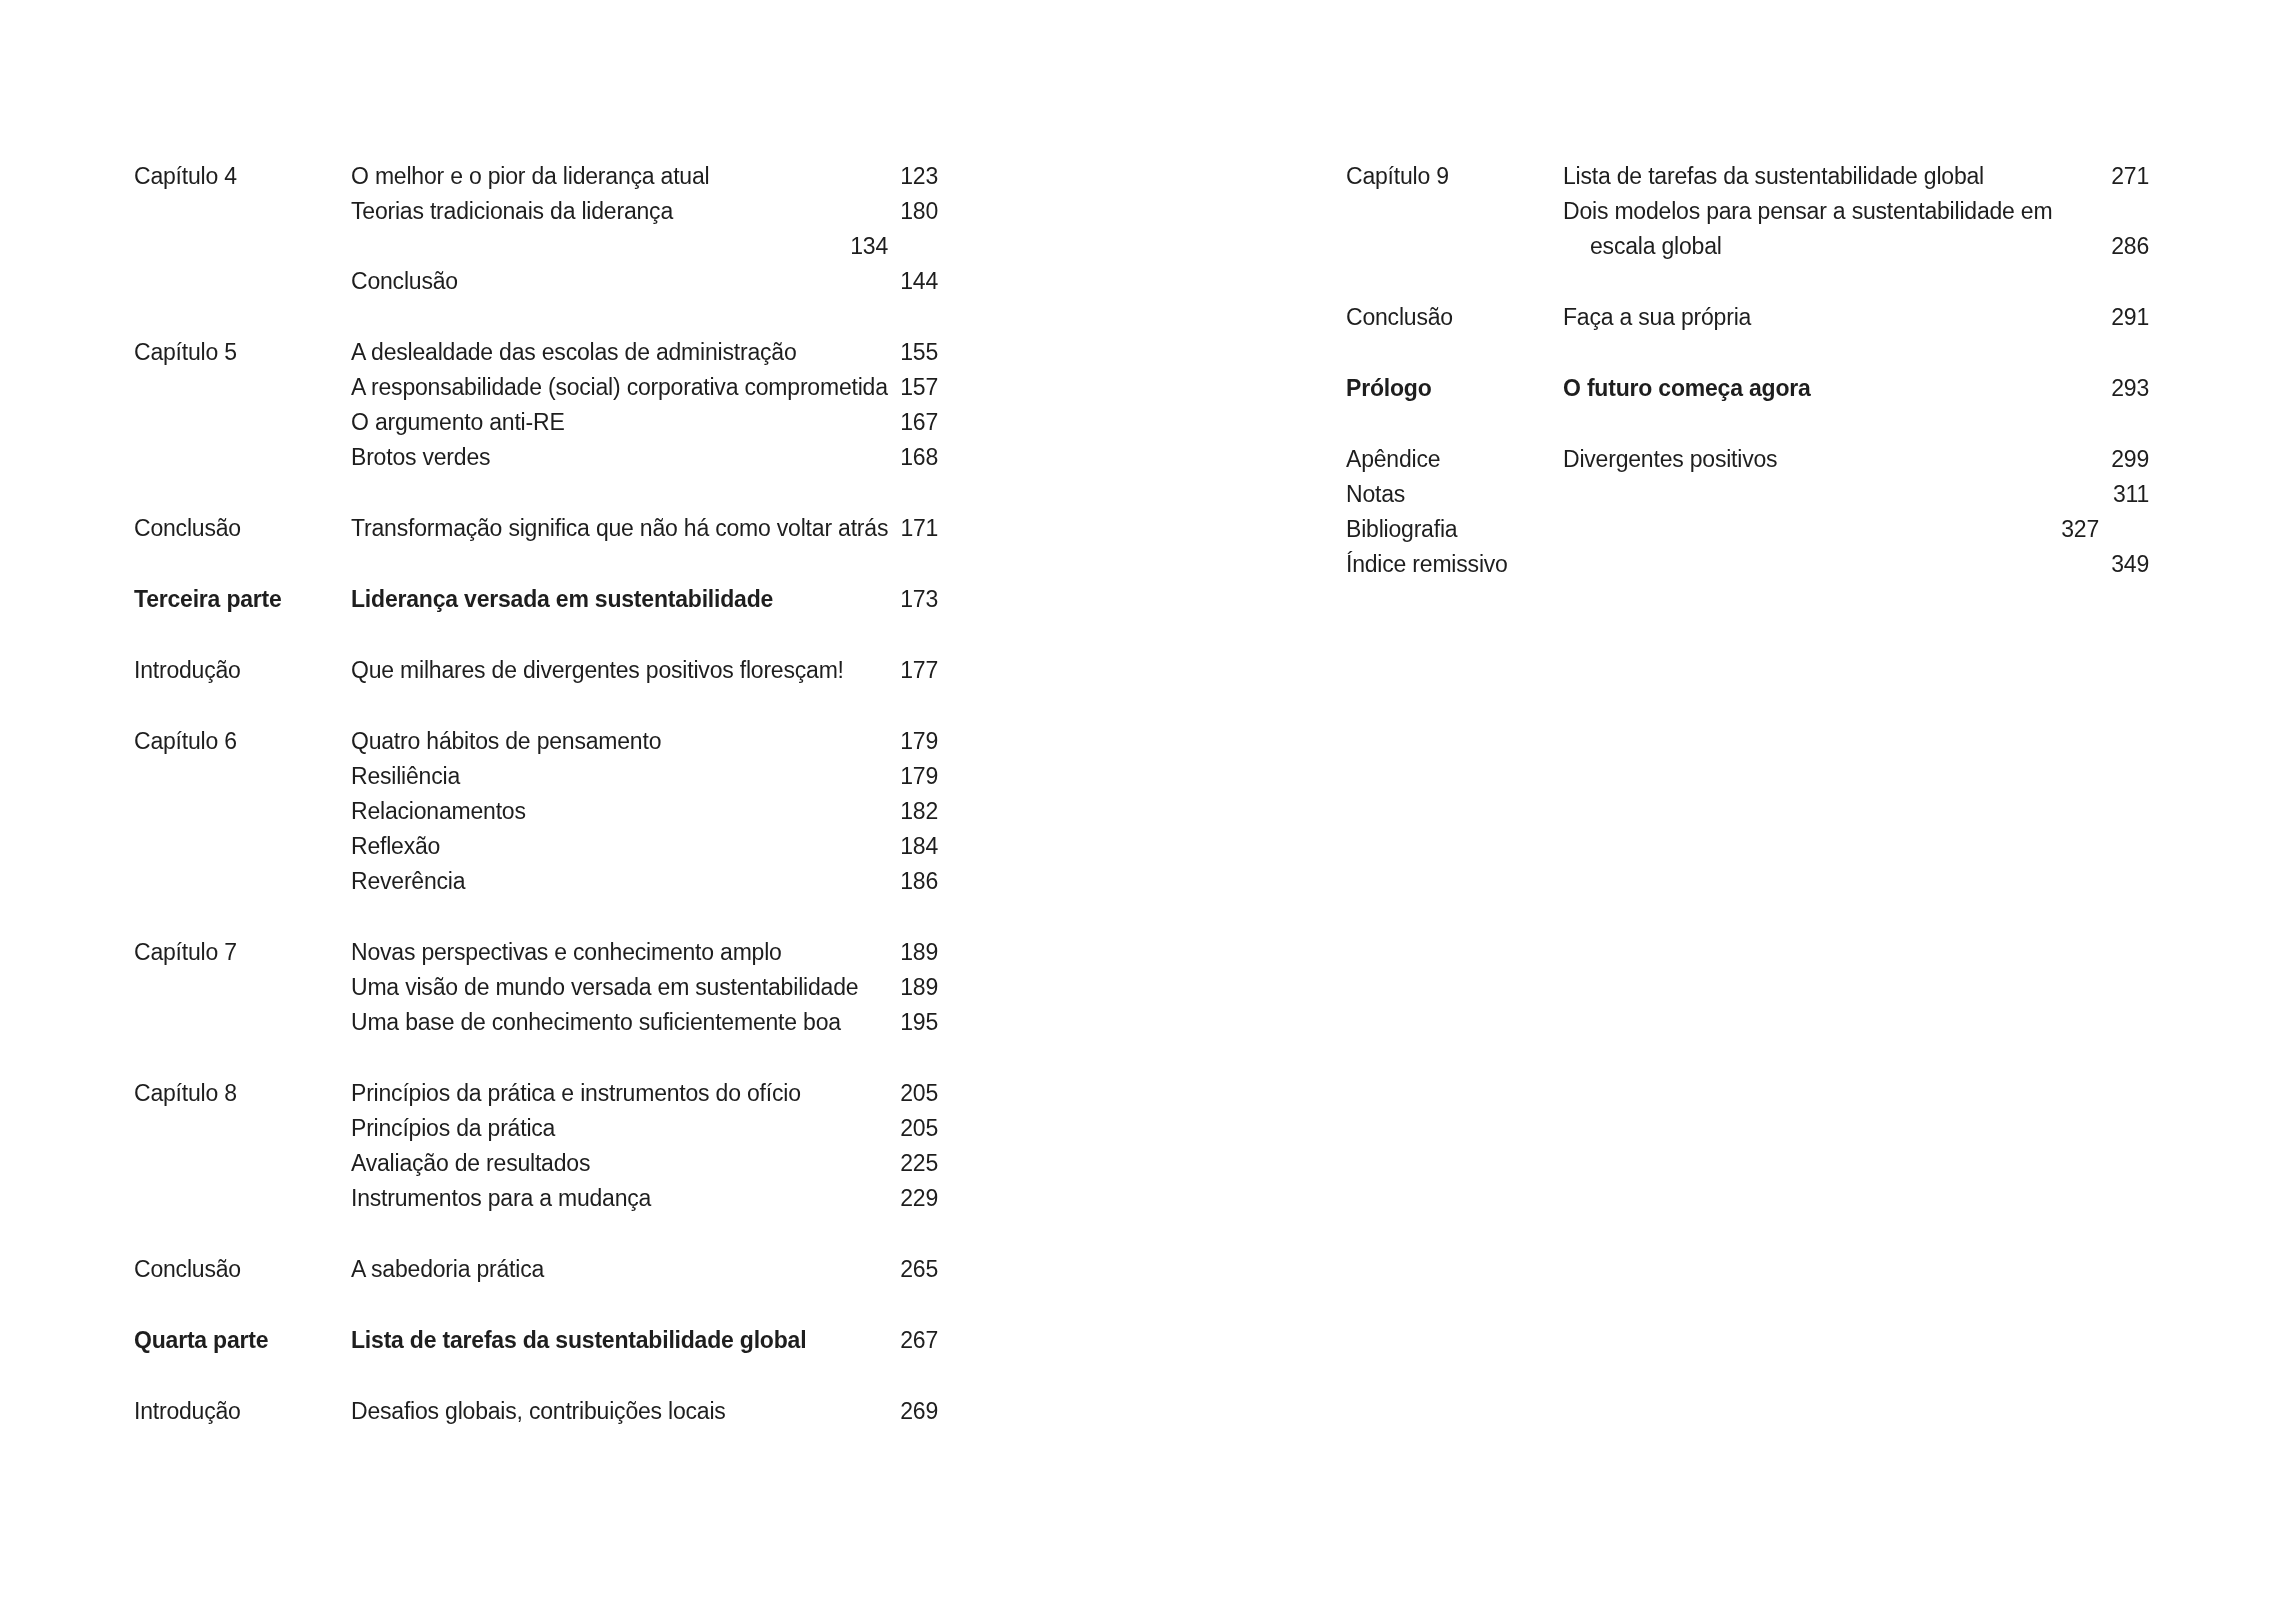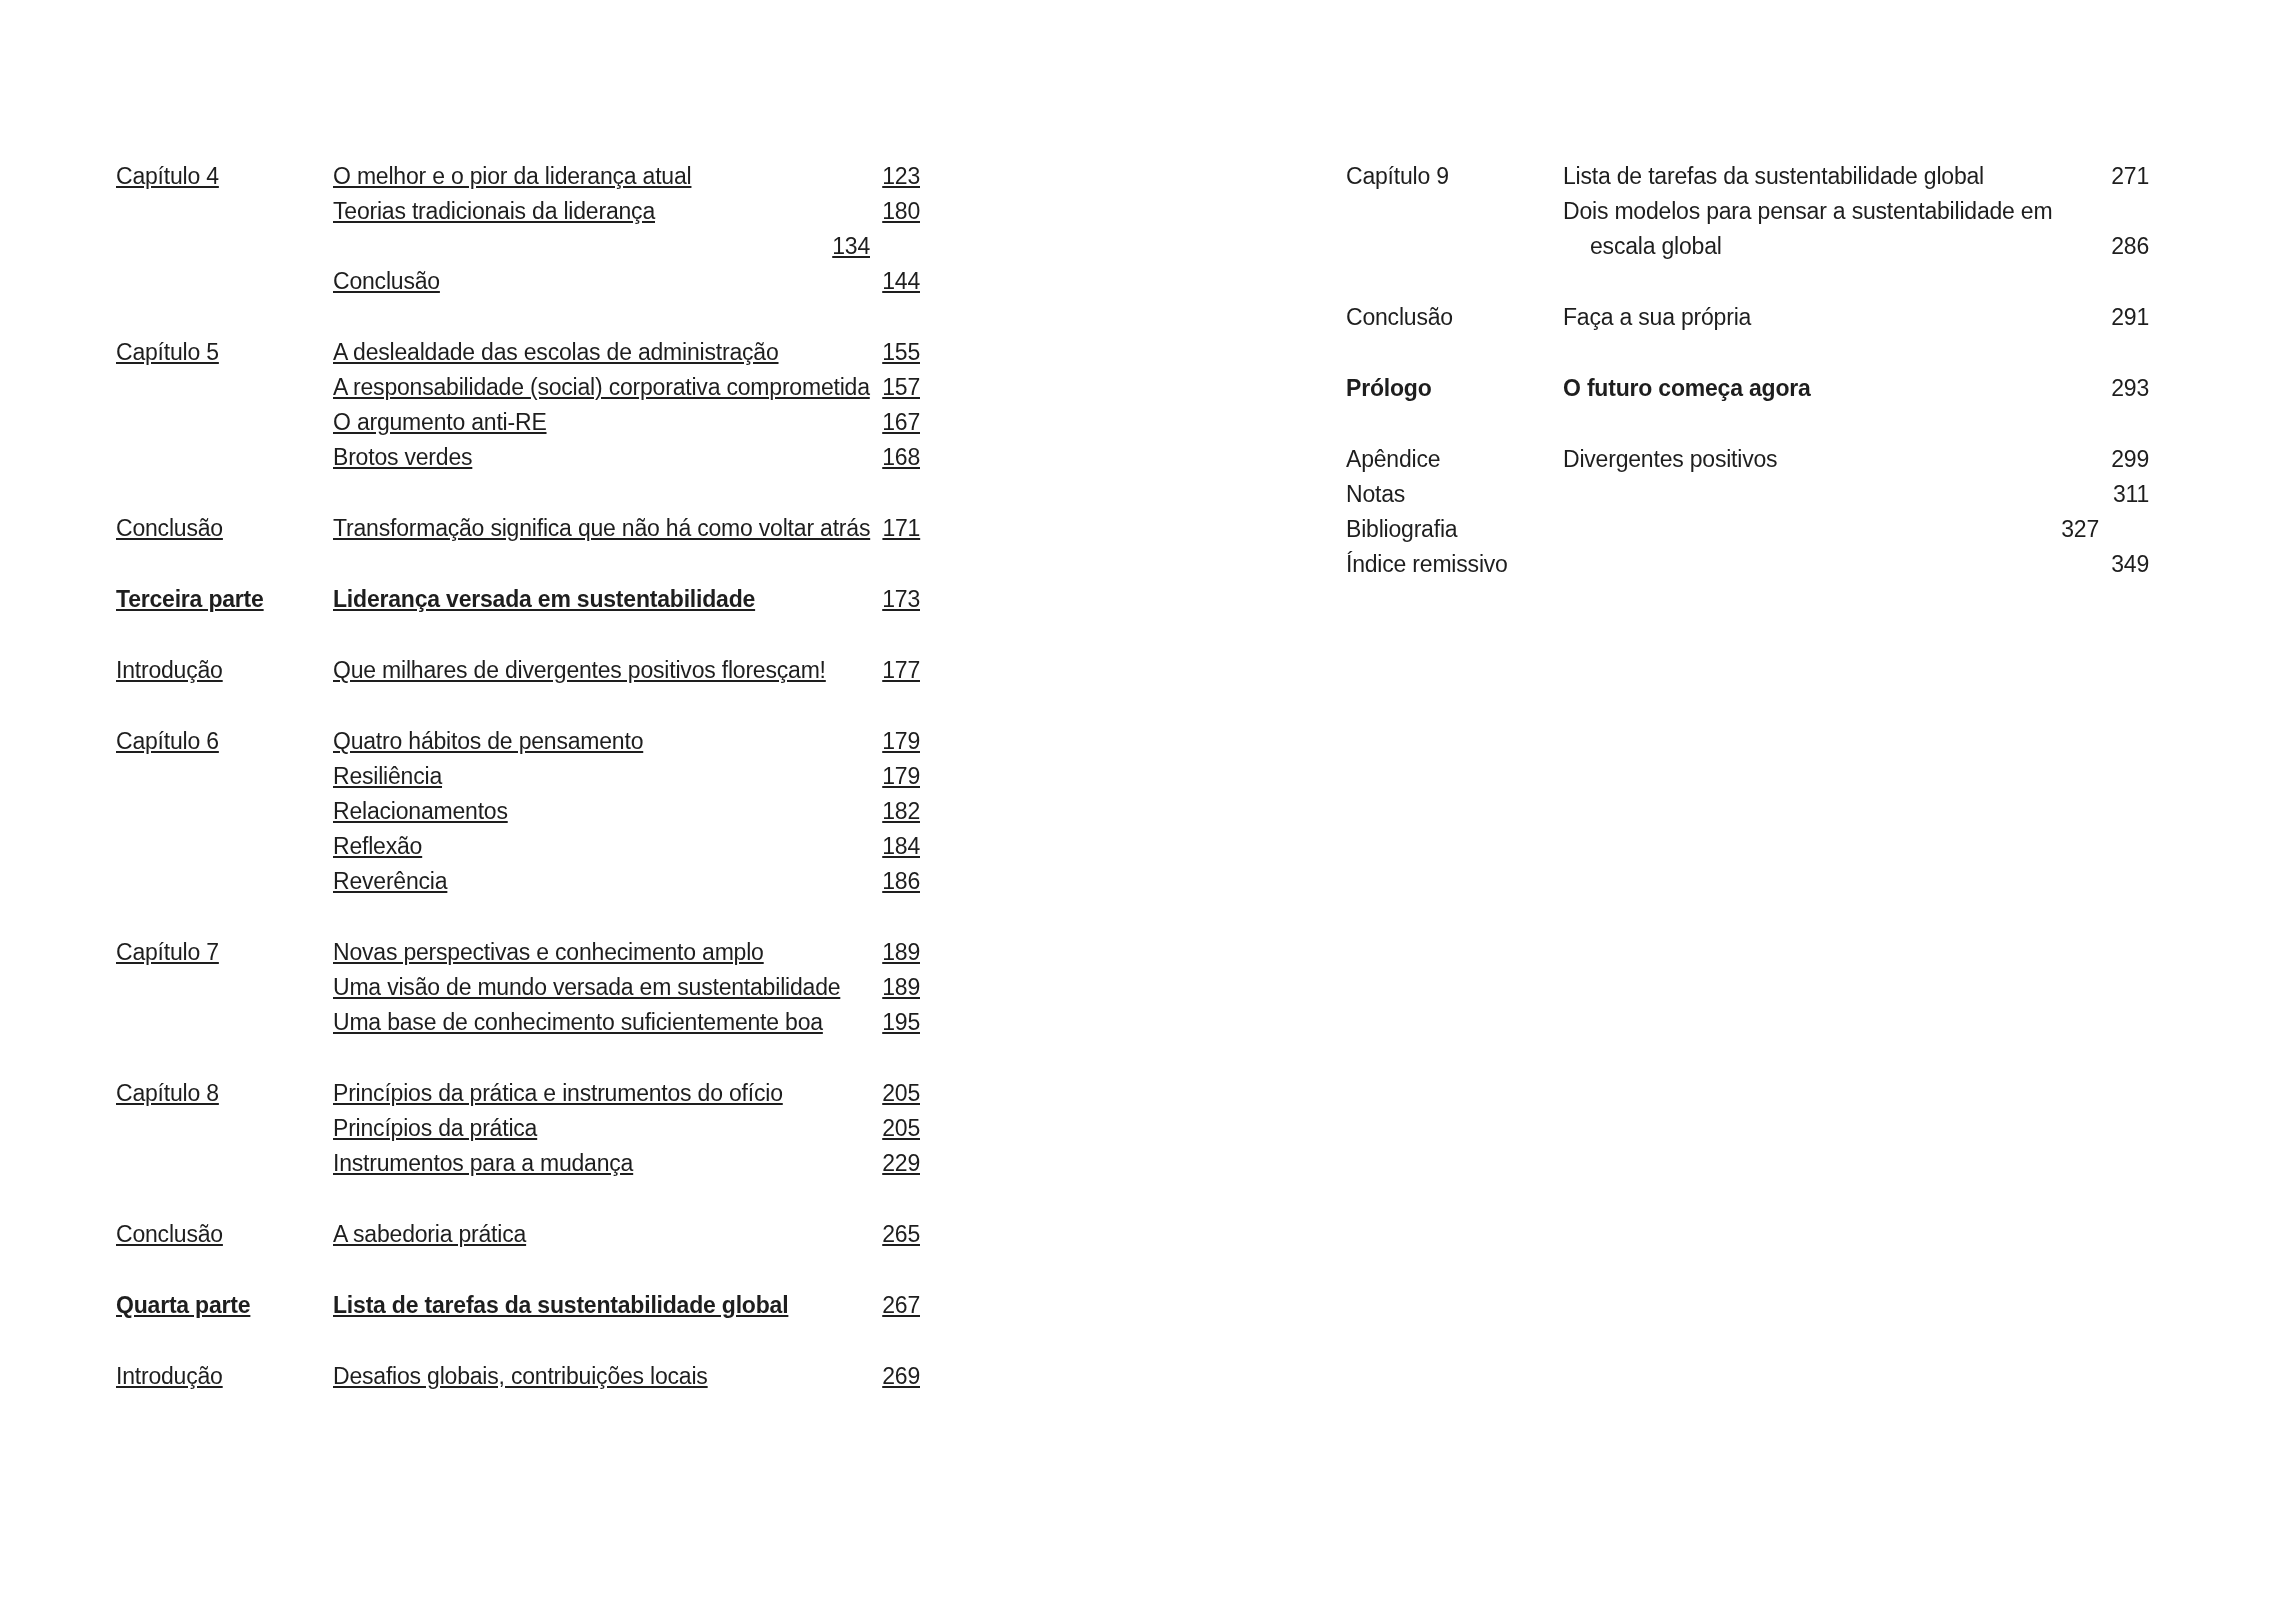--- a/index.html
+++ b/index.html
@@ -12,21 +12,21 @@
   body {
     position: relative;
     font-family: "Liberation Sans", "DejaVu Sans", sans-serif;
     color: #1e1e1e;
     -webkit-font-smoothing: antialiased;
   }
   .toc-column {
     position: absolute;
     top: 159px;
   }
-  #toc-left  { left: 116px;  width: 804px; text-decoration: underline; }
+  #toc-left  { left: 134px;  width: 804px; }
   #toc-right { left: 1346px; width: 803px; }
 
   .toc-group { margin-bottom: 36px; }
   .toc-group:last-child { margin-bottom: 0; }
 
   .toc-row {
     display: grid;
     grid-template-columns: 197px 1fr 50px;
     font-size: 23px;
     line-height: 35px;
@@ -160,20 +160,25 @@
           <div class="toc-title">Princípios da prática e instrumentos do ofício</div>
           <div class="toc-page-num">205</div>
         </div>
         <div class="toc-row">
           <div class="toc-label"></div>
           <div class="toc-title">Princípios da prática</div>
           <div class="toc-page-num">205</div>
         </div>
         <div class="toc-row">
           <div class="toc-label"></div>
+          <div class="toc-title">Avaliação de resultados</div>
+          <div class="toc-page-num">225</div>
+        </div>
+        <div class="toc-row">
+          <div class="toc-label"></div>
           <div class="toc-title">Instrumentos para a mudança</div>
           <div class="toc-page-num">229</div>
         </div>
       </div>
       <div class="toc-group">
         <div class="toc-row">
           <div class="toc-label">Conclusão</div>
           <div class="toc-title">A sabedoria prática</div>
           <div class="toc-page-num">265</div>
         </div>

